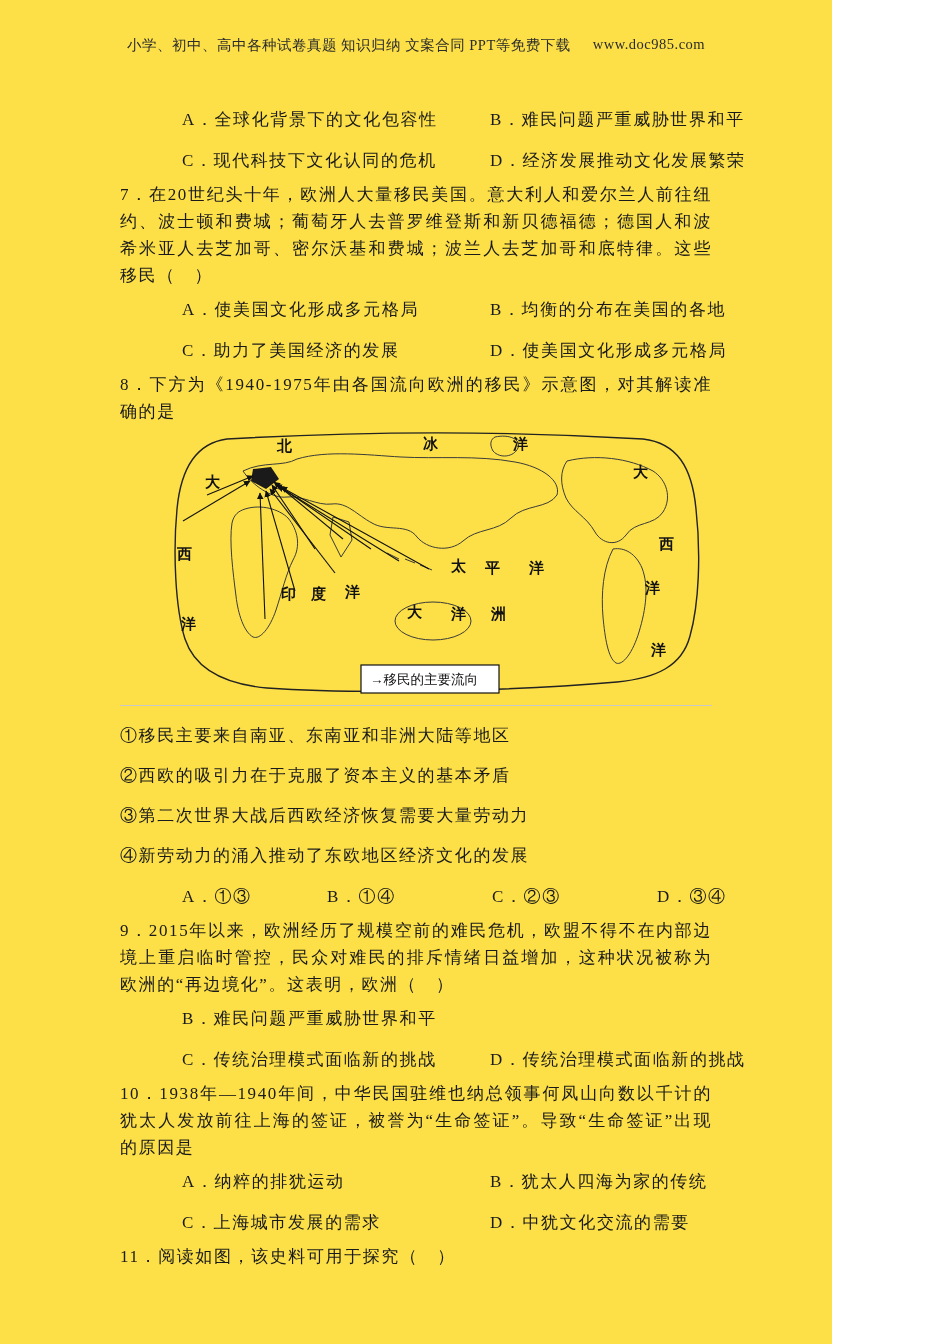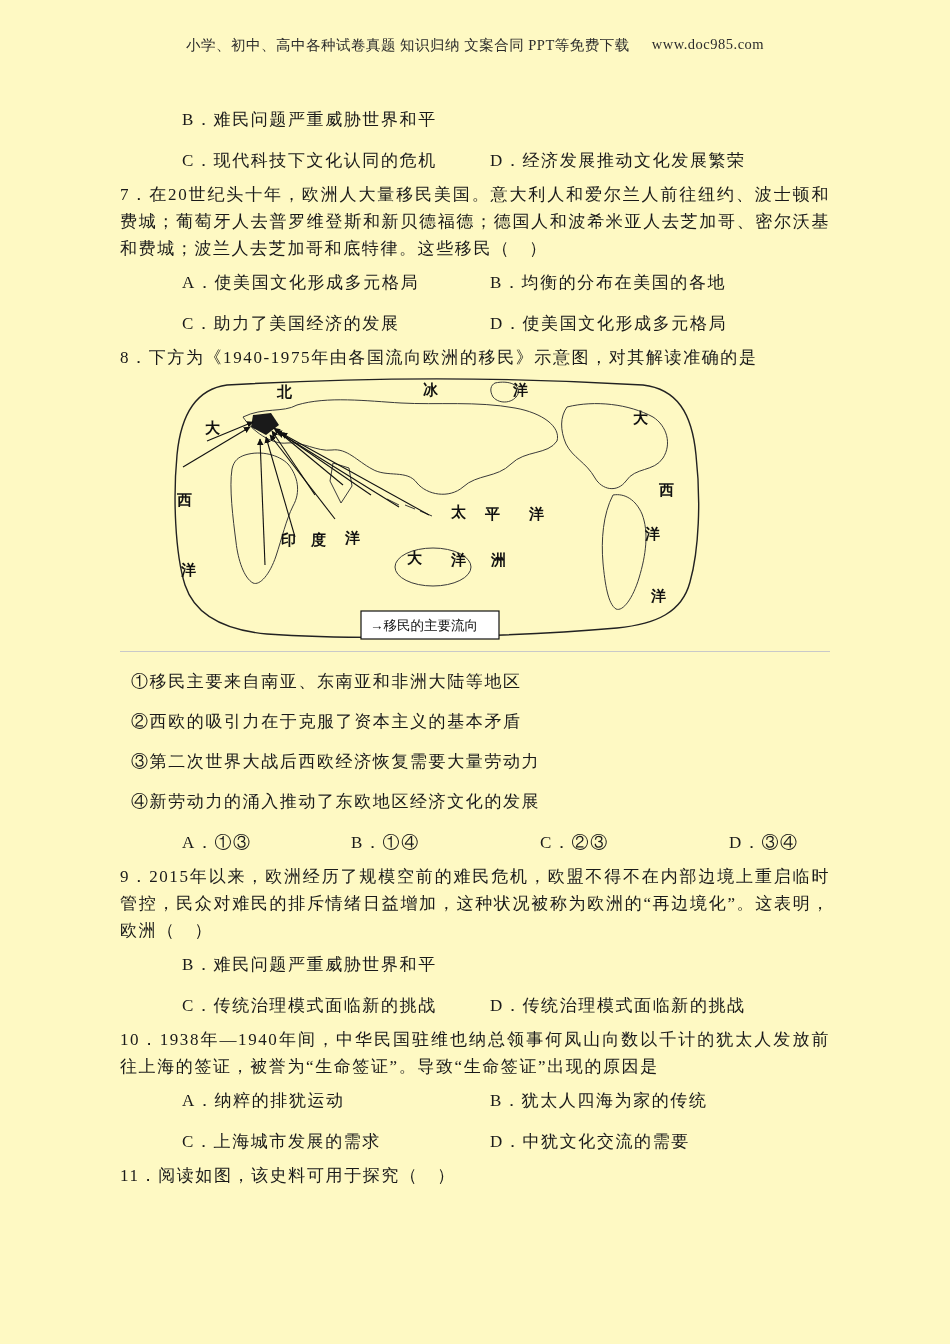--- a/index.html
+++ b/index.html
@@ -9,23 +9,23 @@
   }
   body {
     width: 950px;
     height: 1344px;
     overflow: hidden;
     font-family: "Liberation Serif", "DejaVu Serif", serif;
     color: #1a1a1a;
   }
   .page {
     position: relative;
-    width: 950px;
+    width: 832px;
     height: 1344px;
-    background: #fef9c3;
+    background: #fde047;
   }
   .header {
     padding-top: 36px;
     display: flex;
     justify-content: center;
     gap: 22px;
     font-size: 14.5px;
     color: #2b2b2b;
     letter-spacing: 0.5px;
   }
@@ -35,37 +35,35 @@
   }
   .first-block { margin-top: 44px; }
   .stem {
     line-height: 27px;
     text-align: justify;
     letter-spacing: 1.6px;
   }
   .statement {
     line-height: 40px;
     letter-spacing: 1.6px;
-    margin-left: 11px;
   }
   .opts-pair {
     padding-left: 62px;
     display: grid;
     grid-template-columns: 308px auto;
   }
   .opts-pair span {
     line-height: 41px;
     letter-spacing: 1.6px;
     white-space: nowrap;
   }
   .opts-quad {
     padding-left: 62px;
     display: grid;
     grid-template-columns: 145px 165px 165px auto;
-    gap: 24px;
   }
   .opts-quad span {
     line-height: 41px;
     letter-spacing: 1.6px;
     white-space: nowrap;
   }
   .map-wrap {
     margin: 4px 0 10px 0;
     padding-bottom: 4px;
     border-bottom: 1px solid #c9c9c9;
@@ -112,20 +110,21 @@
 <div class="page">
 
   <div class="header">
     <span>小学、初中、高中各种试卷真题 知识归纳 文案合同 PPT等免费下载</span>
     <span>www.doc985.com</span>
   </div>
 
   <div class="content">
 
     <div class="opts-pair first-block">
+      <span>A．全球化背景下的文化包容性</span>
       <span>B．难民问题严重威胁世界和平</span>
     </div>
     <div class="opts-pair">
       <span>C．现代科技下文化认同的危机</span>
       <span>D．经济发展推动文化发展繁荣</span>
     </div>
 
     <div class="stem">7．在20世纪头十年，欧洲人大量移民美国。意大利人和爱尔兰人前往纽约、波士顿和费城；葡萄牙人去普罗维登斯和新贝德福德；德国人和波希米亚人去芝加哥、密尔沃基和费城；波兰人去芝加哥和底特律。这些移民（　）</div>
     <div class="opts-pair">
       <span>A．使美国文化形成多元格局</span>

